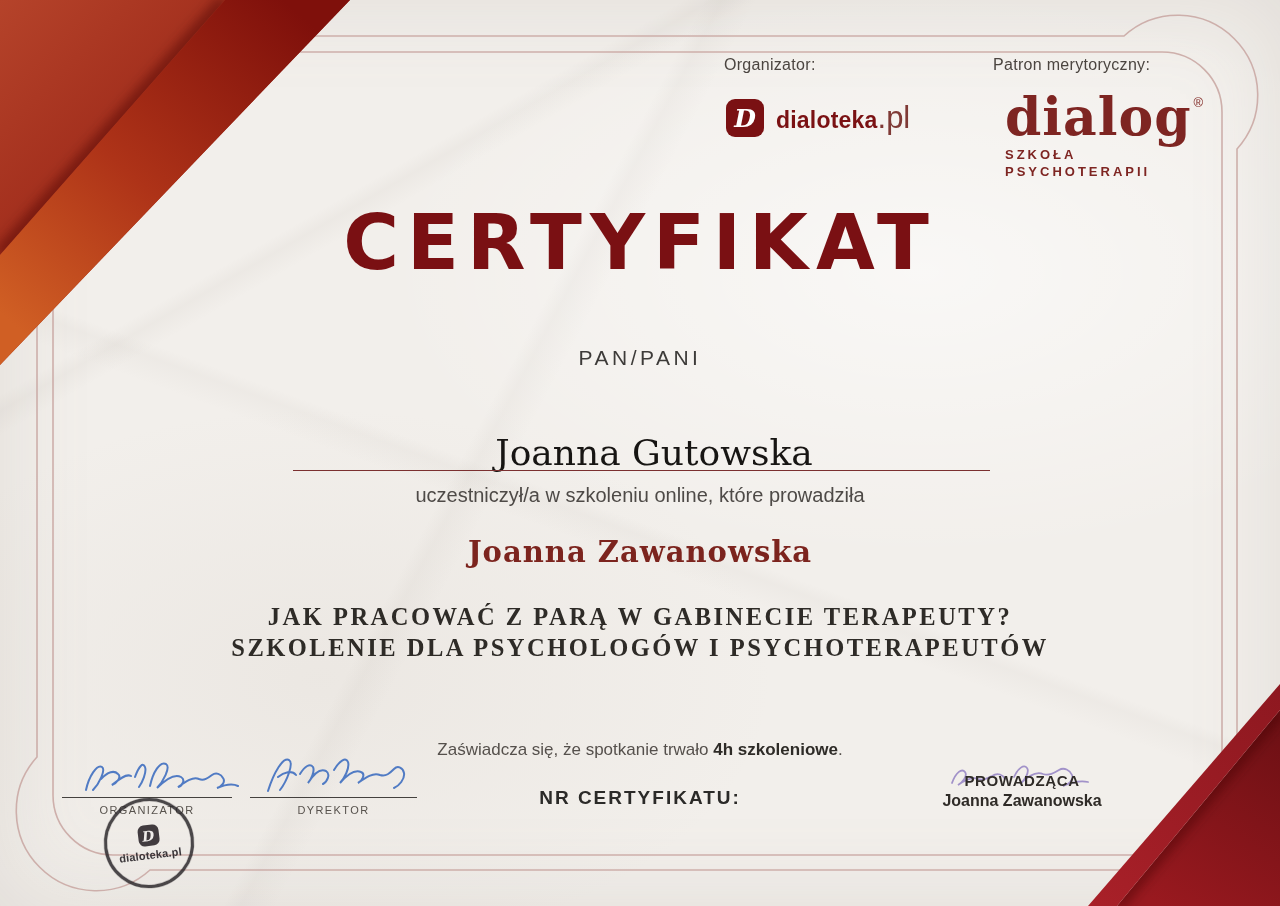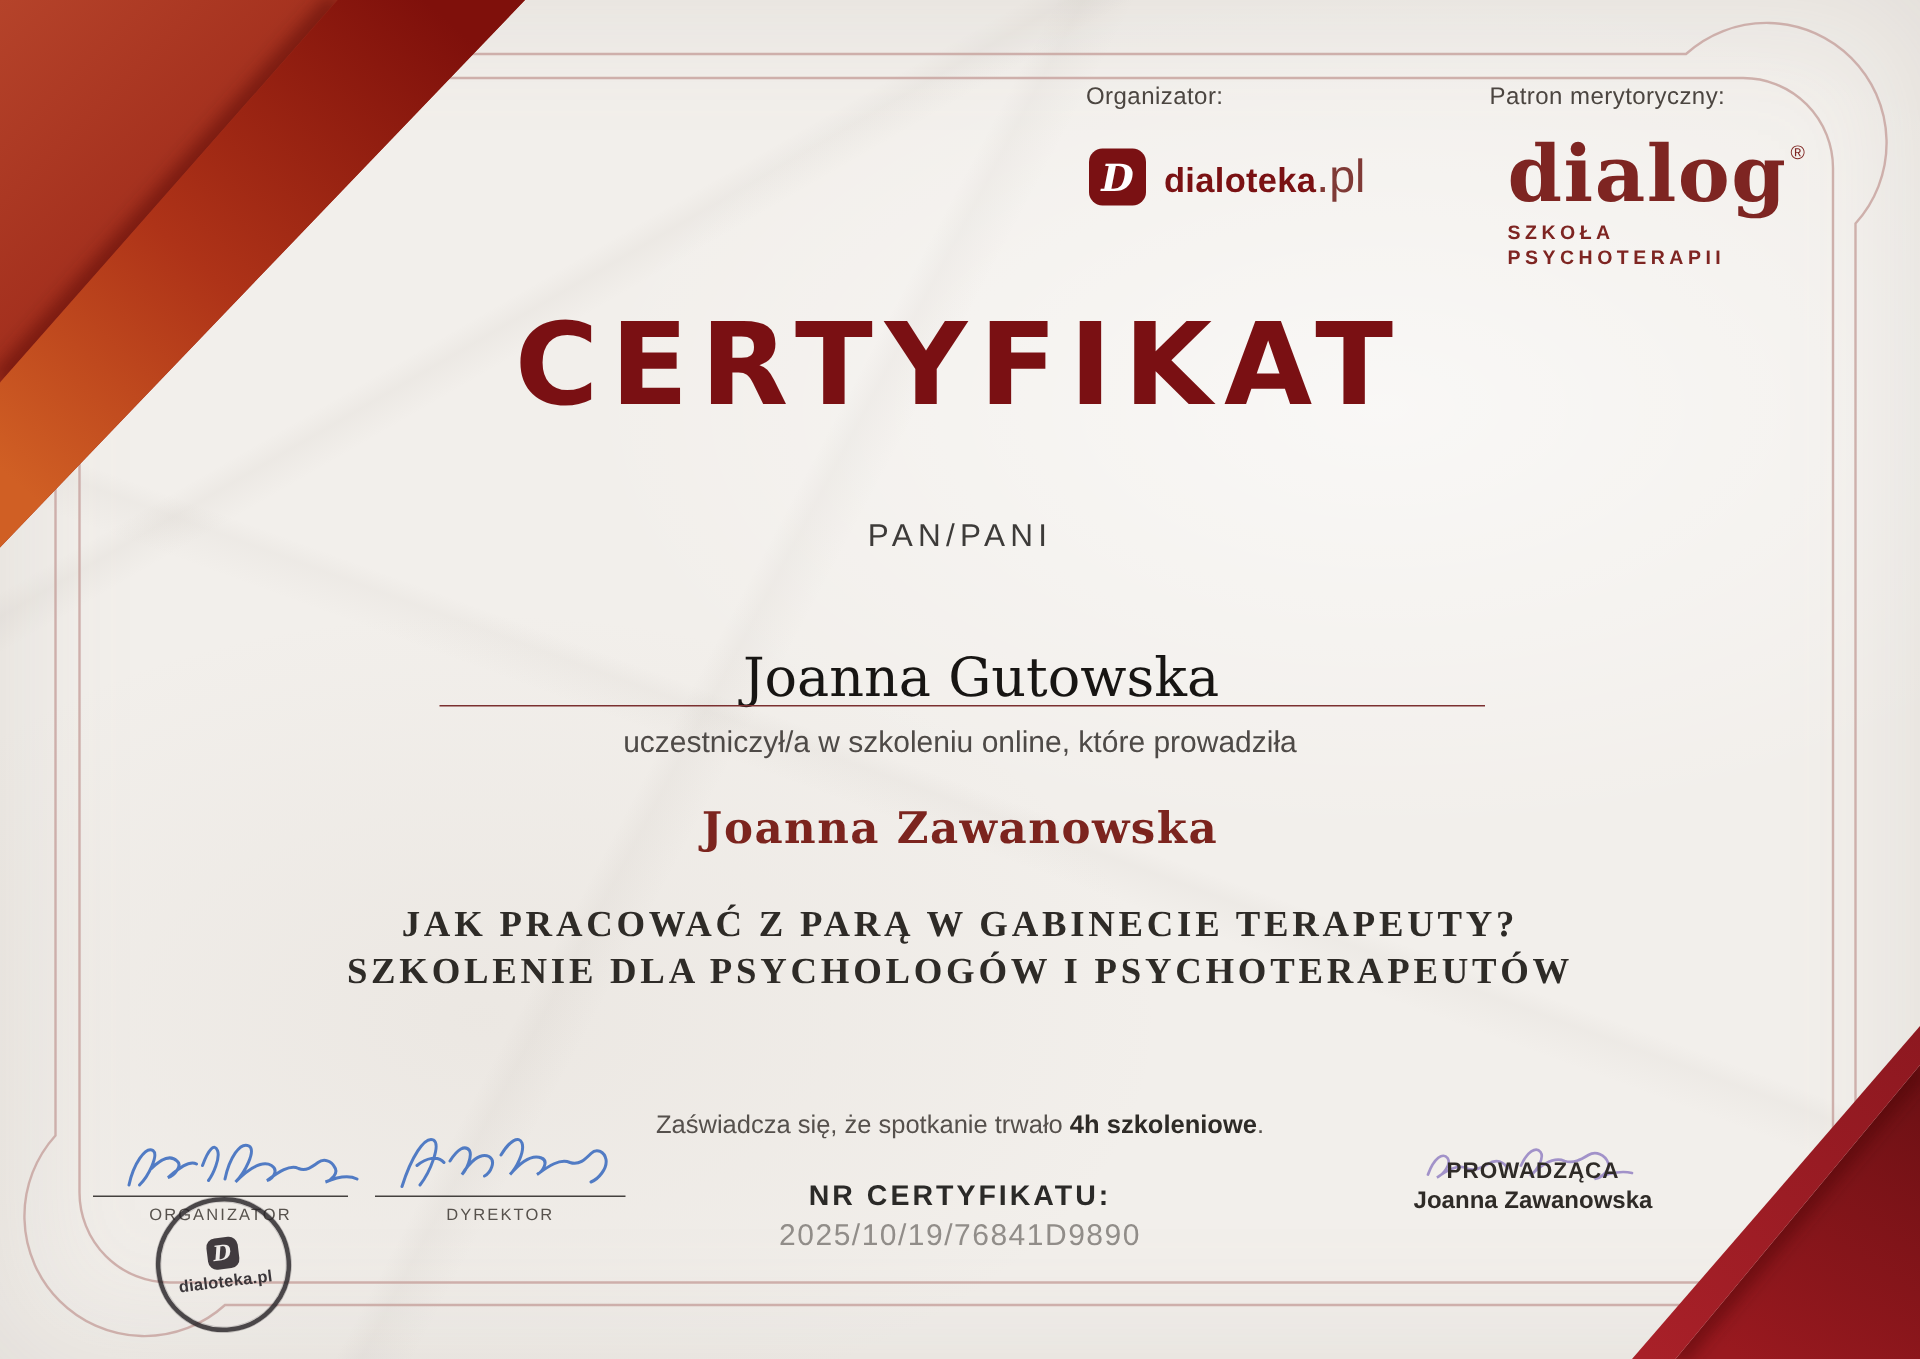--- a/index.html
+++ b/index.html
@@ -150,21 +150,20 @@
   <div class="abs ctr course-title" style="top:601px;">
     <div>JAK PRACOWAĆ Z PARĄ W GABINECIE TERAPEUTY?</div>
     <div>SZKOLENIE DLA PSYCHOLOGÓW I PSYCHOTERAPEUTÓW</div>
   </div>
 
   <div class="abs ctr statement" style="top:740px;">
     <span>Zaświadcza się, że spotkanie trwało </span><b>4h szkoleniowe</b><span>.</span>
   </div>
 
   <div class="abs ctr nr-label" style="top:787px;">NR CERTYFIKATU:</div>
-  <div class="abs ctr nr-value" style="top:813px;">2025/10/19/76841D9890</div>
 
   <svg width="1280" height="906" viewBox="0 0 1280 906">
     <path d="M86,790 C89,776 97,764 102,767 C106,770 99,784 93,790 M101,779 C108,772 114,770 118,774 C122,777 116,784 112,785 C118,780 126,773 131,776 M135,777 C139,766 143,762 145,767 C147,772 142,783 139,787 M150,786 C153,772 160,761 166,764 C171,767 163,782 157,788 C165,780 174,773 181,777 C186,780 182,786 178,787 C185,782 193,776 199,779 C204,781 208,778 212,775 C216,772 221,774 223,778 C226,782 221,787 217,788 C224,785 232,783 238,786" fill="none" stroke="#3f6fc0" stroke-width="2" stroke-linecap="round" opacity="0.9"></path>
     <path d="M268,791 C274,772 283,757 289,760 C294,763 287,781 280,790 M278,777 C284,772 292,770 296,775 M300,774 C305,766 310,763 313,767 C315,771 311,780 308,783 C313,775 320,768 326,771 C331,774 327,782 323,784 M334,770 C340,760 346,757 348,762 C350,768 344,779 340,783 C346,776 354,769 361,772 C366,774 362,781 358,783 C365,778 373,772 380,775 C386,777 390,773 394,769 C398,765 403,768 404,773 C405,779 399,786 394,788" fill="none" stroke="#3f6fc0" stroke-width="2" stroke-linecap="round" opacity="0.9"></path>
     <path d="M952,783 C956,772 962,768 965,772 C968,776 962,783 958,785 C965,780 972,776 978,779 C984,781 988,778 992,776 C998,772 1003,775 1005,779 M1014,777 C1018,768 1024,764 1027,768 C1030,772 1024,781 1020,784 C1027,777 1036,771 1043,774 C1049,776 1054,773 1059,770 C1064,767 1070,770 1072,775 C1074,780 1068,785 1063,786 C1070,783 1080,780 1088,782" fill="none" stroke="#8d7bc1" stroke-width="1.8" stroke-linecap="round" opacity="0.8"></path>
   </svg>
 
   <div class="abs sig-line" style="left:62px;top:797px;width:170px;"></div>
   <div class="abs sig-line" style="left:250px;top:797px;width:167px;"></div>
 

